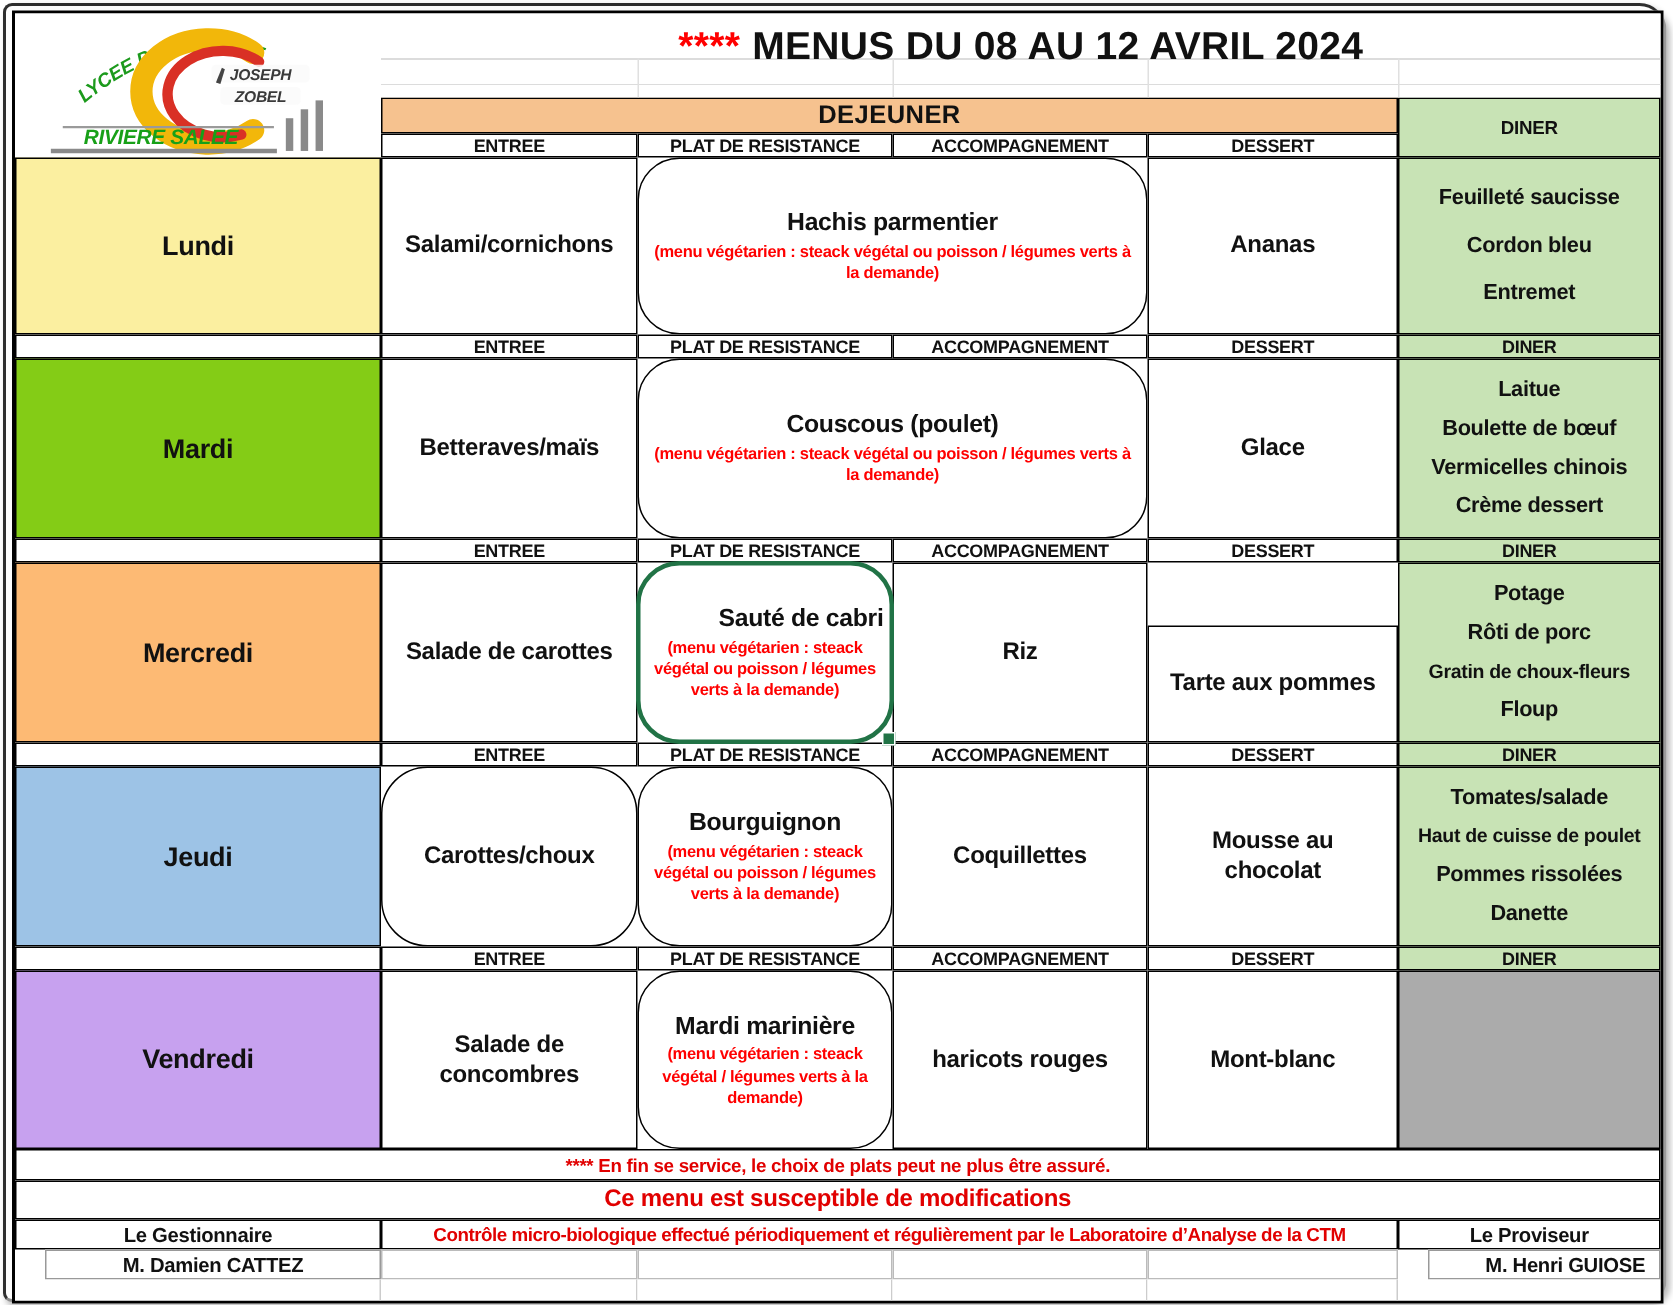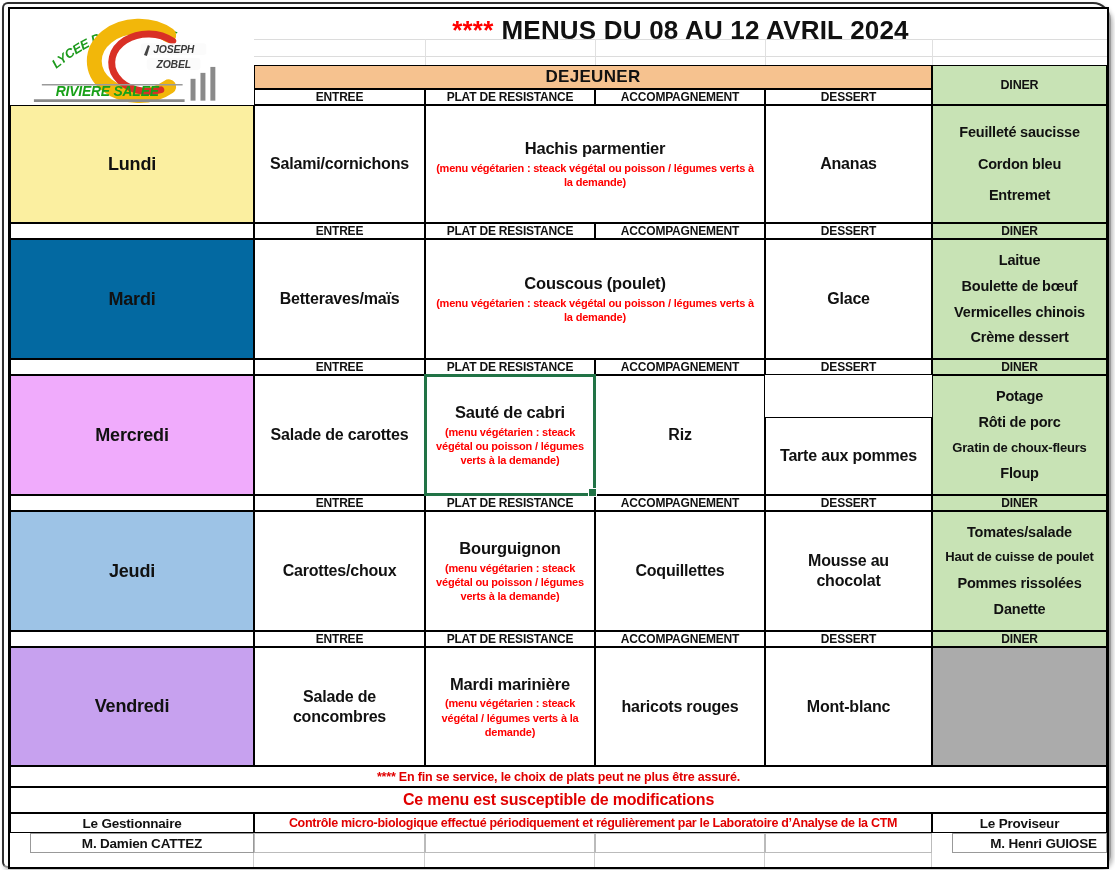--- a/index.html
+++ b/index.html
@@ -19,21 +19,21 @@
   .title-cell .vline{position:absolute;top:30px;bottom:0;width:1px;background:#e0e0e0;}
   .title-text{font-size:26px;font-weight:bold;letter-spacing:.2px;white-space:nowrap;}
   .stars{color:#ff0000;margin-right:8px;}
   .dejeuner{background:#F6C28F;font-size:17px;font-weight:bold;letter-spacing:.3px;}
   .diner-head{background:#C8E3B5;font-size:12.5px;font-weight:bold;}
   .sub{font-size:12px;font-weight:bold;white-space:nowrap;}
   .sub-diner{background:#C8E3B5;}
   .day{font-size:18px;font-weight:bold;}
   .dish-cell{font-size:16px;font-weight:bold;padding:0 2px;line-height:1.25;}
   .pad-narrow{padding:0 24px;}
-  .plat-cell{flex-direction:column;padding:2px 5px;}
+  .plat-cell{flex-direction:column;padding:2px 5px;border-radius:28px;}
   .dish{font-size:16.5px;font-weight:bold;line-height:1.25;margin-bottom:2px;}
   .veg-note{font-size:11px;font-weight:bold;color:#ff0000;line-height:1.3;}
   .diner-cell{background:#C8E3B5;flex-direction:column;justify-content:space-evenly;
     font-size:14.5px;font-weight:bold;line-height:1.15;padding:3px 3px;}
   .diner-line{width:100%;}
   .diner-line.small{font-size:13px;}
   .gray-cell{background:#ABABAB;}
   .selected{outline:3px solid #217346;outline-offset:-2px;position:relative;overflow:visible;z-index:2;}
   .selected::after{content:"";position:absolute;right:-3px;bottom:-3px;width:7px;height:7px;
     background:#217346;border:1px solid #fff;}
@@ -105,65 +105,65 @@
       <div class="diner-line">Entremet</div>
     </div>
 
     <div class="cell" style="grid-area:5/1/6/2;"></div>
     <div class="cell sub" style="grid-area:5/2/6/3;">ENTREE</div>
     <div class="cell sub" style="grid-area:5/3/6/4;">PLAT DE RESISTANCE</div>
     <div class="cell sub" style="grid-area:5/4/6/5;">ACCOMPAGNEMENT</div>
     <div class="cell sub" style="grid-area:5/5/6/6;">DESSERT</div>
     <div class="cell sub sub-diner" style="grid-area:5/6/6/7;">DINER</div>
 
-    <div class="cell day" style="grid-area: 6 / 1 / 7 / 2; background-color: #0369a1;">Mardi</div>
+    <div class="cell day" style="grid-area: 6 / 1 / 7 / 2; background-color: #84cc16;">Mardi</div>
     <div class="cell dish-cell" style="grid-area:6/2/7/3;">Betteraves/maïs</div>
     <div class="cell plat-cell" style="grid-area:6/3/7/5;">
       <div class="dish">Couscous (poulet)</div>
       <div class="veg-note">(menu végétarien : steack végétal ou poisson / légumes verts à la demande)</div>
     </div>
     <div class="cell dish-cell" style="grid-area:6/5/7/6;">Glace</div>
     <div class="cell diner-cell" style="grid-area:6/6/7/7;">
       <div class="diner-line">Laitue</div>
       <div class="diner-line">Boulette de bœuf</div>
       <div class="diner-line">Vermicelles chinois</div>
       <div class="diner-line">Crème dessert</div>
     </div>
 
     <div class="cell" style="grid-area:7/1/8/2;"></div>
     <div class="cell sub" style="grid-area:7/2/8/3;">ENTREE</div>
     <div class="cell sub" style="grid-area:7/3/8/4;">PLAT DE RESISTANCE</div>
     <div class="cell sub" style="grid-area:7/4/8/5;">ACCOMPAGNEMENT</div>
     <div class="cell sub" style="grid-area:7/5/8/6;">DESSERT</div>
     <div class="cell sub sub-diner" style="grid-area:7/6/8/7;">DINER</div>
 
-    <div class="cell day" style="grid-area: 8 / 1 / 9 / 2; background-color: #f0abfc;">Mercredi</div>
+    <div class="cell day" style="grid-area: 8 / 1 / 9 / 2; background-color: #fdba74;">Mercredi</div>
     <div class="cell dish-cell" style="grid-area:8/2/9/3;">Salade de carottes</div>
-    <div class="cell plat-cell selected" style="grid-area:8/3/9/4;">
+    <div class="cell plat-cell selected" style="grid-area:8/3/9/4;align-items:flex-end;">
       <div class="dish">Sauté de cabri</div>
       <div class="veg-note">(menu végétarien : steack végétal ou poisson / légumes verts à la demande)</div>
     </div>
     <div class="cell dish-cell" style="grid-area:8/4/9/5;">Riz</div>
     <div class="cell dish-cell" style="grid-area:8/5/9/6;margin-top:42px;">Tarte aux pommes</div>
     <div class="cell diner-cell" style="grid-area:8/6/9/7;">
       <div class="diner-line">Potage</div>
       <div class="diner-line">Rôti de porc</div>
       <div class="diner-line small">Gratin de choux-fleurs</div>
       <div class="diner-line">Floup</div>
     </div>
 
     <div class="cell" style="grid-area:9/1/10/2;"></div>
     <div class="cell sub" style="grid-area:9/2/10/3;">ENTREE</div>
     <div class="cell sub" style="grid-area:9/3/10/4;">PLAT DE RESISTANCE</div>
     <div class="cell sub" style="grid-area:9/4/10/5;">ACCOMPAGNEMENT</div>
     <div class="cell sub" style="grid-area:9/5/10/6;">DESSERT</div>
     <div class="cell sub sub-diner" style="grid-area:9/6/10/7;">DINER</div>
 
     <div class="cell day" style="grid-area: 10 / 1 / 11 / 2; background-color: rgb(157, 195, 230);">Jeudi</div>
-    <div class="cell dish-cell" style="grid-area:10/2/11/3;">Carottes/choux</div>
+    <div class="cell dish-cell" style="grid-area:10/2/11/3;border-radius:31px;">Carottes/choux</div>
     <div class="cell plat-cell" style="grid-area:10/3/11/4;">
       <div class="dish">Bourguignon</div>
       <div class="veg-note">(menu végétarien : steack végétal ou poisson / légumes verts à la demande)</div>
     </div>
     <div class="cell dish-cell" style="grid-area:10/4/11/5;">Coquillettes</div>
     <div class="cell dish-cell pad-narrow" style="grid-area:10/5/11/6;">Mousse au chocolat</div>
     <div class="cell diner-cell" style="grid-area:10/6/11/7;">
       <div class="diner-line">Tomates/salade</div>
       <div class="diner-line small">Haut de cuisse de poulet</div>
       <div class="diner-line">Pommes rissolées</div>

